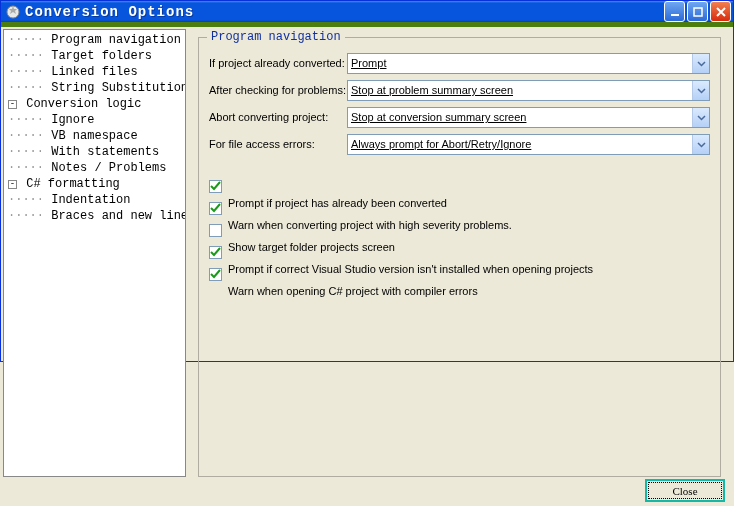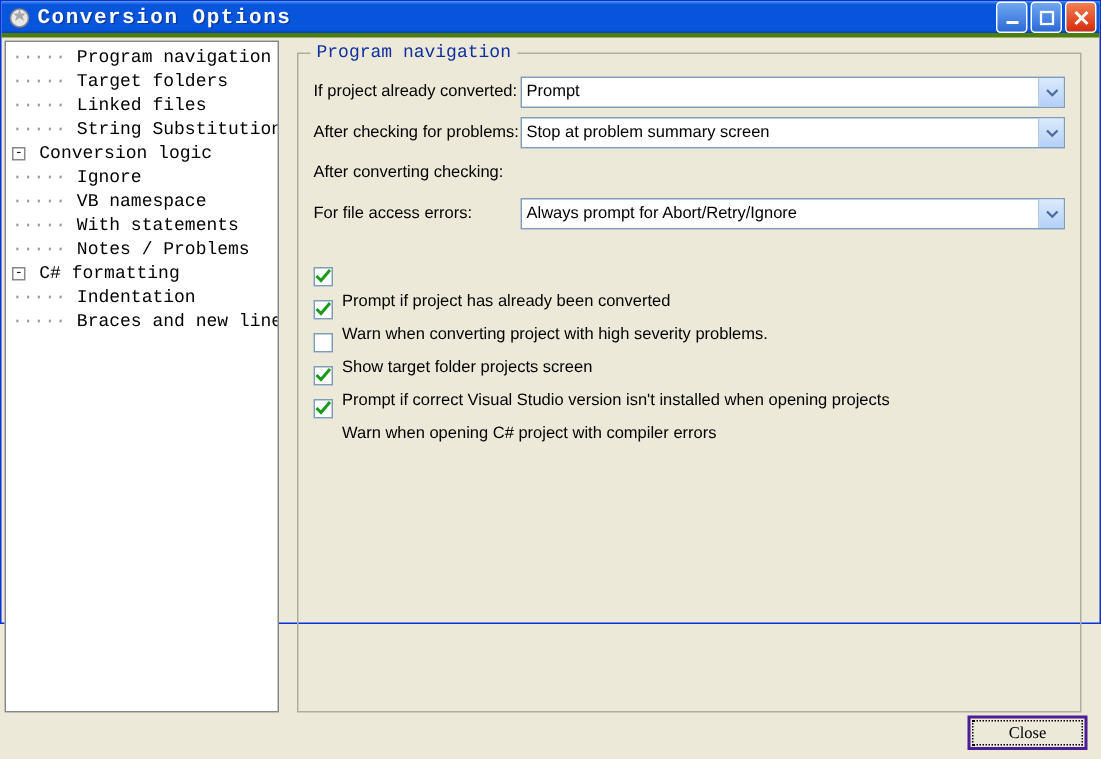--- a/index.html
+++ b/index.html
@@ -7,21 +7,21 @@
     margin: 0;
     font-family: Tahoma, Arial, sans-serif;
     font-size: 11px;
     background: #ece9d8;
     overflow: hidden;
     width: 734px;
     height: 506px;
   }
   .window {
     width: 734px;
-    height: 416px;
+    height: 362px;
     border: 1px solid #0831d9;
     background: #ece9d8;
     display: flex;
     flex-direction: column;
   }
   .titlebar {
     height: 26px;
     background: linear-gradient(to bottom, #3c8cf0 0%, #0855dd 10%, #0855dd 90%, #0341b8 100%);
     display: flex;
     align-items: center;
@@ -51,21 +51,21 @@
     font-weight: bold;
     color: #fff;
     cursor: pointer;
   }
   .win-btn.min, .win-btn.max { background: linear-gradient(#6fa7f0, #2b6ad8); }
   .win-btn.close { background: linear-gradient(#f08050, #d82b0c); }
   .win-btn svg { width: 12px; height: 12px; }
   .content {
     flex: 1;
     display: flex;
-    border-top: 3px solid #4d7c0f;
+    border-top: 5px solid #4d7c0f;
   }
   .tree {
     width: 183px;
     background: #fff;
     border: 1px solid #888;
     margin: 2px;
     overflow: hidden;
     font-family: "Courier New", monospace;
     font-size: 12px;
     line-height: 16px;
@@ -126,21 +126,21 @@
   .combo {
     flex: 1;
     height: 21px;
     border: 1px solid #7f9db9;
     background: #fff;
     display: flex;
     align-items: center;
     padding: 0 3px;
     position: relative;
   }
-  .combo-text { flex: 1; color: #000; }
+  .combo-text { flex: 1; color: #000; text-decoration: underline; }
   .combo-btn {
     width: 17px; height: 100%;
     background: linear-gradient(#dbeafd, #b4d0f7);
     border-left: 1px solid #b4c8e8;
     display: flex; align-items: center; justify-content: center;
     position: absolute;
     right: 0; top: 0;
   }
   .combo-btn svg { width: 9px; height: 9px; }
   .check-section { margin-top: 20px; }
@@ -162,21 +162,21 @@
   .footer {
     height: 32px;
     display: flex;
     justify-content: flex-end;
     align-items: center;
     padding: 0 8px;
   }
   .close-btn {
     width: 80px;
     height: 23px;
-    border: 2px solid #4c1d95;
+    border: 2px solid #14b8a6;
     background: #ece9d8;
     color: #000;
     font-size: 11px;
     font-family: Tahoma;
     cursor: pointer;
     outline: 1px dotted #000;
     outline-offset: -4px;
   }
 </style>
 </head>
@@ -247,21 +247,29 @@
               <div class="combo">
                 <span class="combo-text">Stop at problem summary screen</span>
                 <span class="combo-btn">
                   <svg viewBox="0 0 9 9">
                     <path d="M1 3 L4.5 6.5 L8 3" fill="none" stroke="#4a6a9c" stroke-width="1.5"></path>
                   </svg>
                 </span>
               </div>
             </div>
             <div class="form-row">
-              <span class="form-label">After converting checking:</span>
+              <span class="form-label">Abort converting project:</span>
+              <div class="combo">
+                <span class="combo-text">Stop at conversion summary screen</span>
+                <span class="combo-btn">
+                  <svg viewBox="0 0 9 9">
+                    <path d="M1 3 L4.5 6.5 L8 3" fill="none" stroke="#4a6a9c" stroke-width="1.5"></path>
+                  </svg>
+                </span>
+              </div>
             </div>
             <div class="form-row">
               <span class="form-label">For file access errors:</span>
               <div class="combo">
                 <span class="combo-text">Always prompt for Abort/Retry/Ignore</span>
                 <span class="combo-btn">
                   <svg viewBox="0 0 9 9">
                     <path d="M1 3 L4.5 6.5 L8 3" fill="none" stroke="#4a6a9c" stroke-width="1.5"></path>
                   </svg>
                 </span>

